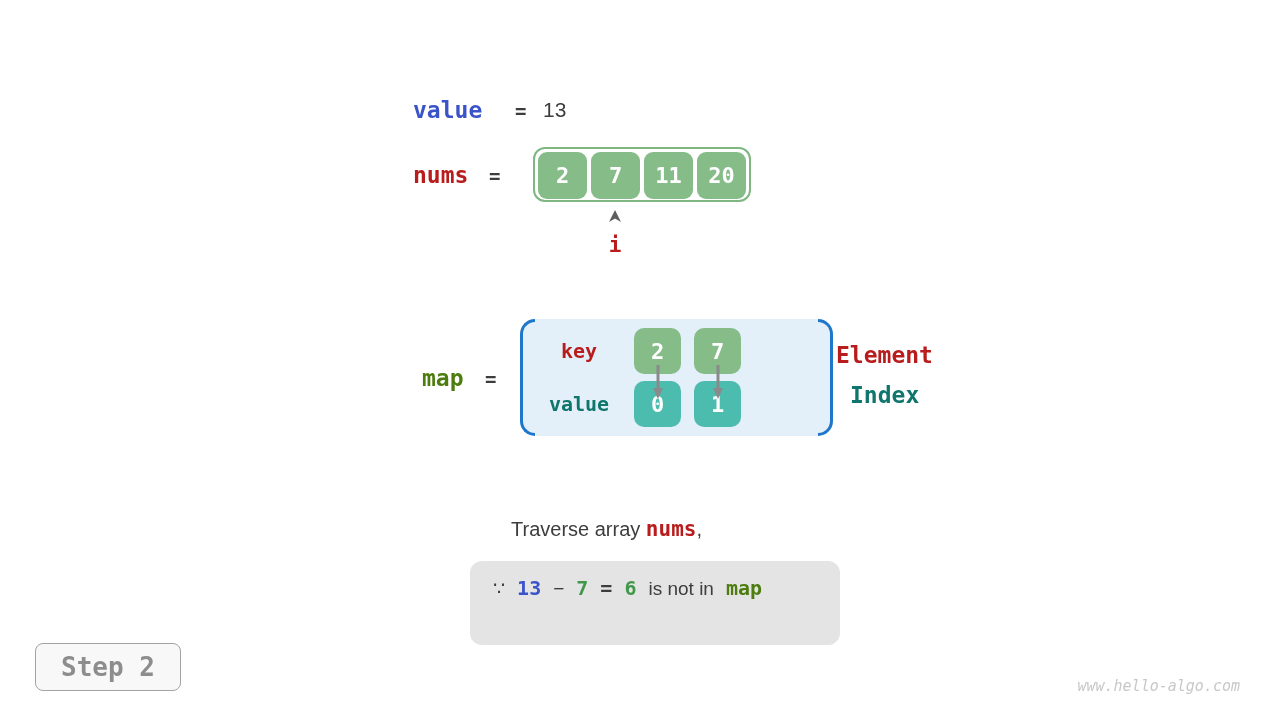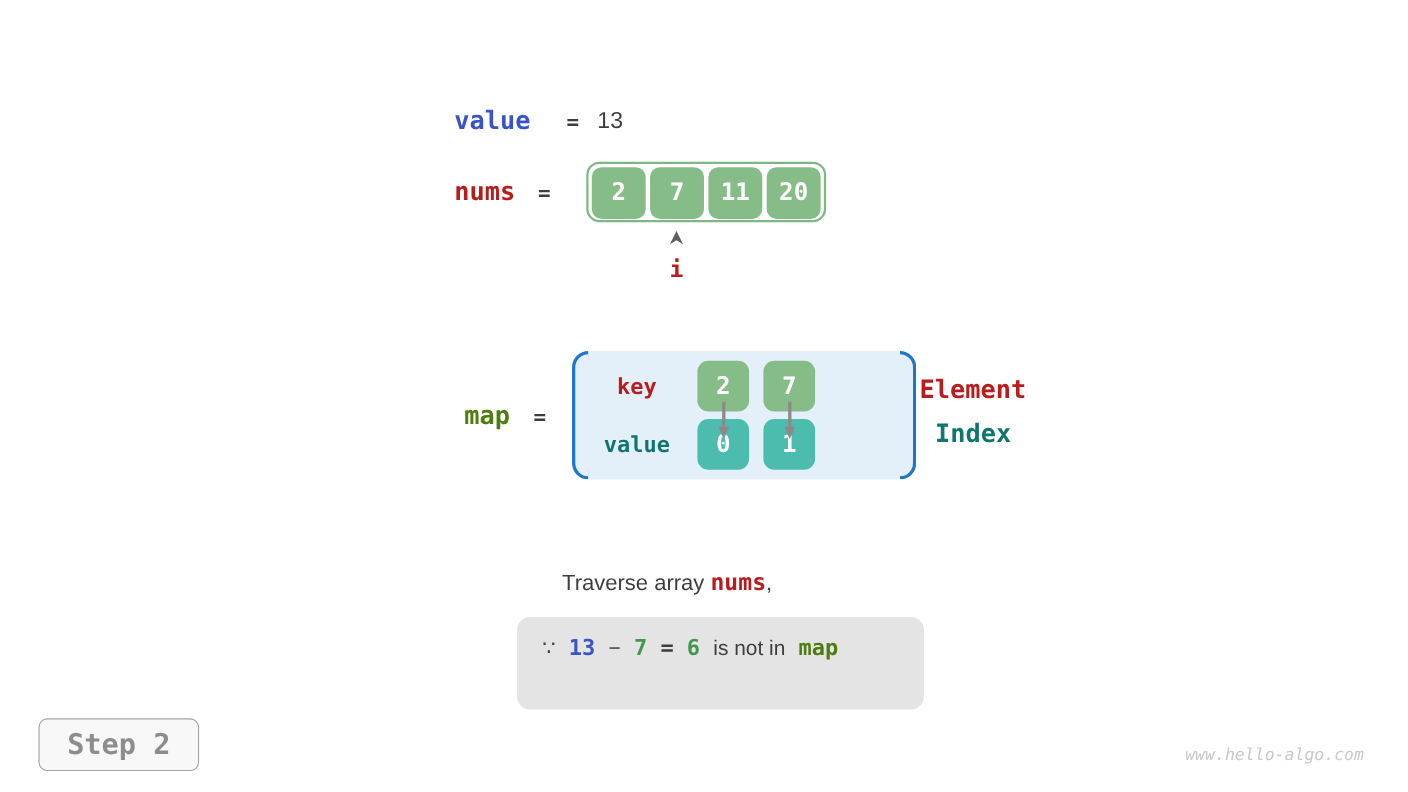--- a/index.html
+++ b/index.html
@@ -82,21 +82,21 @@
   .note-line { font-size: 19px; line-height: 30px; white-space: nowrap; }
   .note-line1 { display: flex; align-items: baseline; column-gap: 12px; }
   .note-line .mono { font-size: 20px; }
 
   
   .step-badge {
     left: 35px; top: 643px; width: 146px; height: 48px;
     box-sizing: border-box; background: #f8f8f8;
     border: 1.5px solid #a2a2a2; border-radius: 8px;
     display: flex; align-items: center; justify-content: center;
-    color: #8d8d8d; font-size: 26px; margin-top: 10px;
+    color: #8d8d8d; font-size: 26px;
   }
   .watermark {
     right: 40px; top: 677px;
     font-family: "DejaVu Sans Mono", monospace;
     font-size: 15px; color: #c8c8c8; font-weight: normal; font-style: italic;
   }
 </style>
 </head>
 <body>
 

